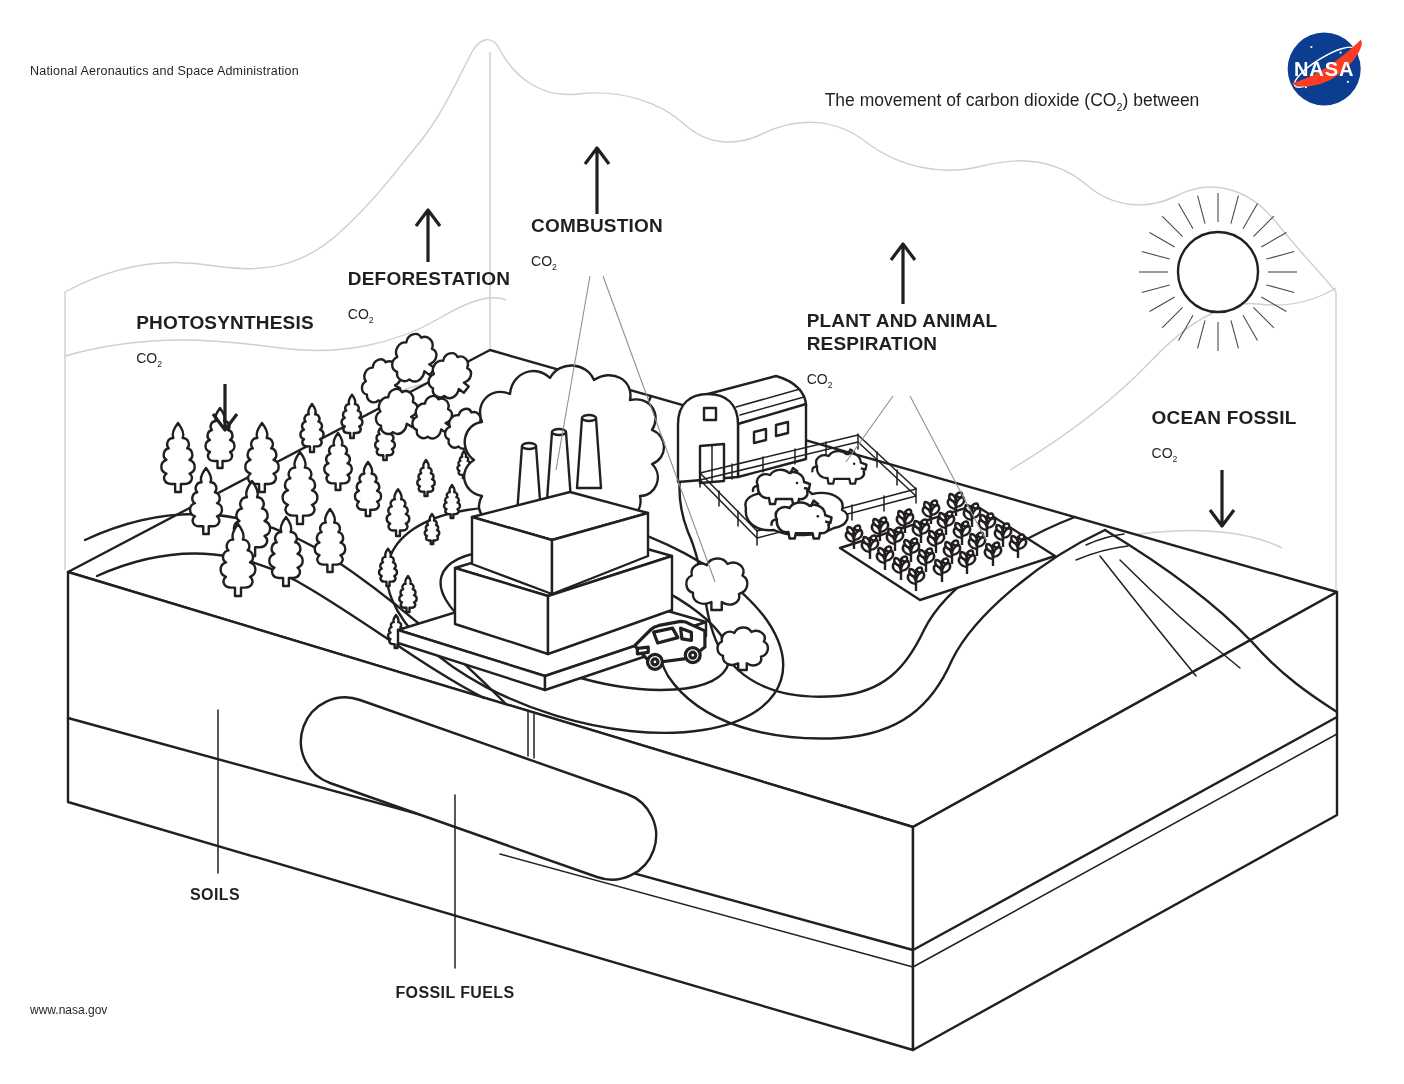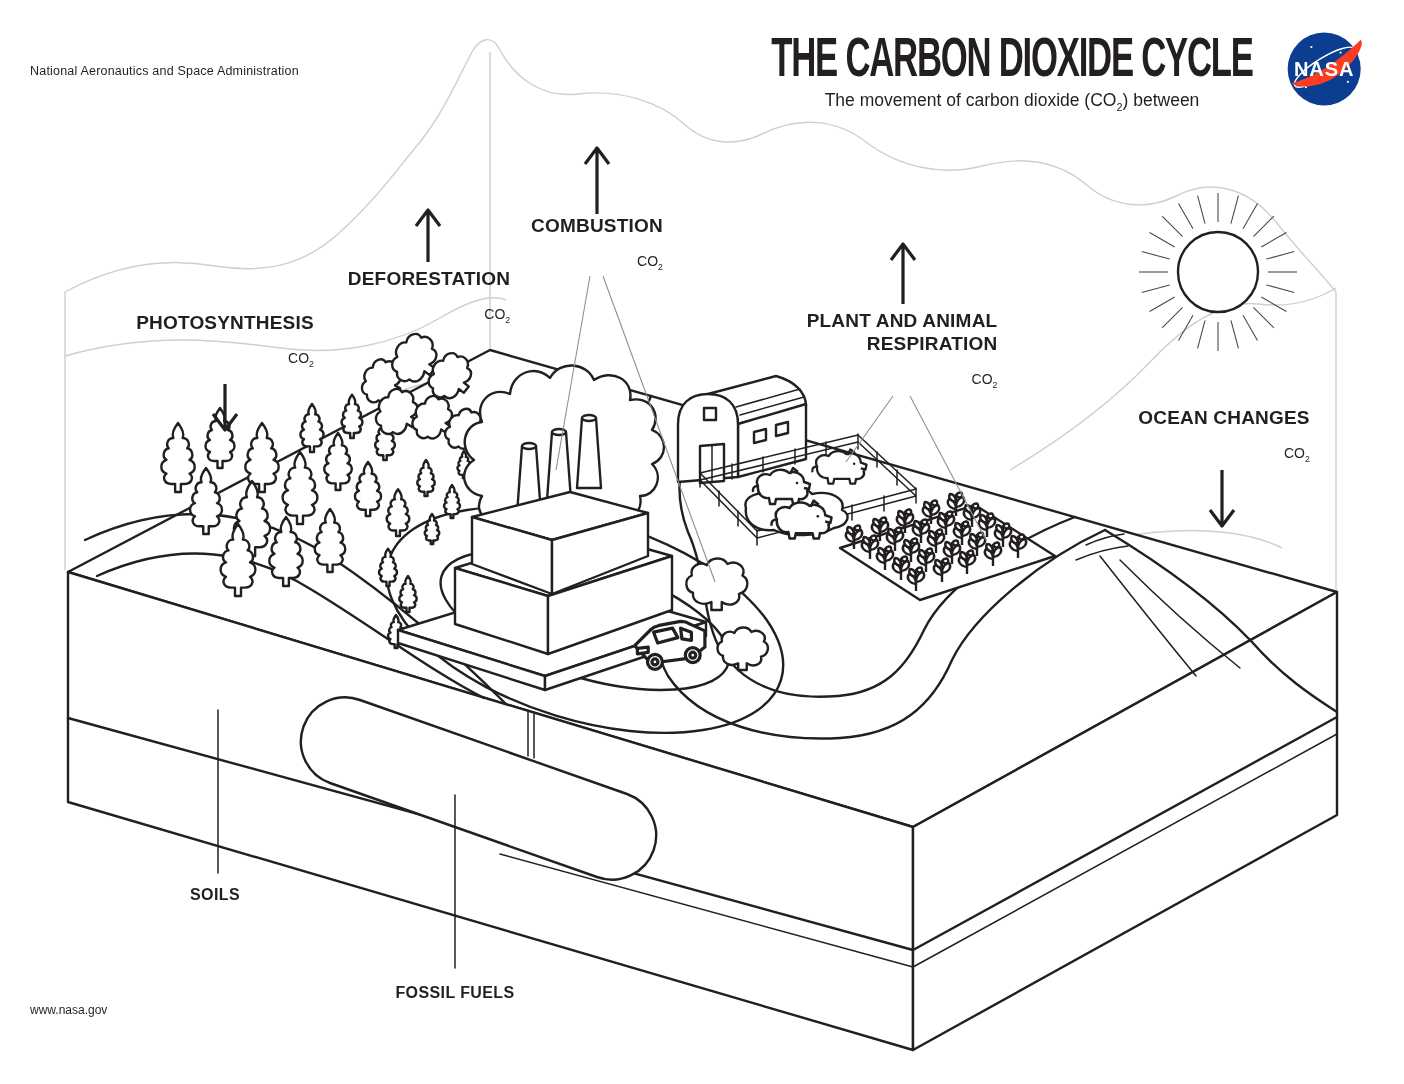--- a/index.html
+++ b/index.html
@@ -7,21 +7,21 @@
          font-family:"Liberation Sans",sans-serif;color:#231f20;text-decoration:underline;}
   #art{position:absolute;left:0;top:0;}
   .txt{position:absolute;white-space:nowrap;}
   .agency{left:30px;top:64px;font-size:12.5px;letter-spacing:.2px;}
   .title{left:1012px;top:24px;transform:translateX(-50%);}
   .title span{display:inline-block;transform:scaleX(.62);transform-origin:center;
               font-weight:700;font-size:56px;letter-spacing:-2px;}
   .subtitle{left:1012px;top:88px;transform:translateX(-50%);text-align:right;
             font-size:17.5px;line-height:1.45;}
   sub{font-size:.62em;}
-  .flux{position:absolute;transform:translateX(-50%);text-align:right;}
+  .flux{position:absolute;transform:translateX(-50%);text-align:left;}
   .flux .t{font-weight:700;font-size:19px;line-height:1.22;letter-spacing:.2px;}
   .flux .gas{font-size:14px;margin-top:16px;}
   .lbl-strong{position:absolute;transform:translateX(-50%);font-weight:700;font-size:16px;letter-spacing:.4px;}
   .url{left:30px;top:1003px;font-size:12px;}
   .logo{position:absolute;left:1284px;top:27px;width:84px;height:84px;}
   
   .fw{fill:#fff;stroke:#231f20;stroke-width:2.4;stroke-linejoin:round;}
   .ln{fill:none;stroke:#231f20;stroke-width:2.4;stroke-linejoin:round;stroke-linecap:round;}
   .thin{stroke-width:1.5;}
   .cloud{fill:none;stroke:#cfcfcf;stroke-width:1.4;}
@@ -260,21 +260,20 @@
     <g>
       <path class="arrow" d="M225,384 L225,428 M213,414 L225,430 L237,414"></path>
       <path class="arrow" d="M428,262 L428,212 M416,226 L428,210 L440,226"></path>
       <path class="arrow" d="M597,214 L597,150 M585,164 L597,148 L609,164"></path>
       <path class="arrow" d="M903,304 L903,246 M891,260 L903,244 L915,260"></path>
       <path class="arrow" d="M1222,470 L1222,524 M1210,510 L1222,526 L1234,510"></path>
     </g>
   </svg>
 
   <div class="txt agency">National Aeronautics and Space Administration</div>
-  <div class="txt title"><span>THE CARBON DIOXIDE CYCLE</span></div>
   <div class="txt subtitle">
     <div><span>The movement of carbon dioxide (CO</span><sub>2</sub><span>) between</span></div>
   </div>
 
   <svg class="logo" viewBox="0 0 92 92">
     <circle cx="44" cy="46" r="40" fill="#0B3D91"></circle>
     <ellipse cx="44" cy="44" rx="38" ry="10" fill="none" stroke="#ffffff" stroke-width="1.6" transform="rotate(-32 44 44)"></ellipse>
     <circle cx="30" cy="22" r="1.2" fill="#fff"></circle>
       <circle cx="62" cy="28" r="1.2" fill="#fff"></circle>
     <circle cx="70" cy="60" r="1.2" fill="#fff"></circle>
@@ -294,21 +293,21 @@
   <div class="flux" style="left:597px;top:214px">
     <div class="t">COMBUSTION</div>
     <div class="gas"><span>CO</span><sub>2</sub></div>
   </div>
   <div class="flux" style="left:902px;top:309px">
     <div class="t">PLANT AND ANIMAL</div>
     <div class="t">RESPIRATION</div>
     <div class="gas"><span>CO</span><sub>2</sub></div>
   </div>
   <div class="flux" style="left:1224px;top:406px">
-    <div class="t">OCEAN CHANGES</div>
+    <div class="t">OCEAN FOSSIL</div>
     <div class="gas"><span>CO</span><sub>2</sub></div>
   </div>
 
   <div class="lbl-strong" style="left:215px;top:886px">SOILS</div>
   <div class="lbl-strong" style="left:455px;top:984px">FOSSIL FUELS</div>
 
   <div class="txt url">www.nasa.gov</div>
 </div>
 
 </body></html>

